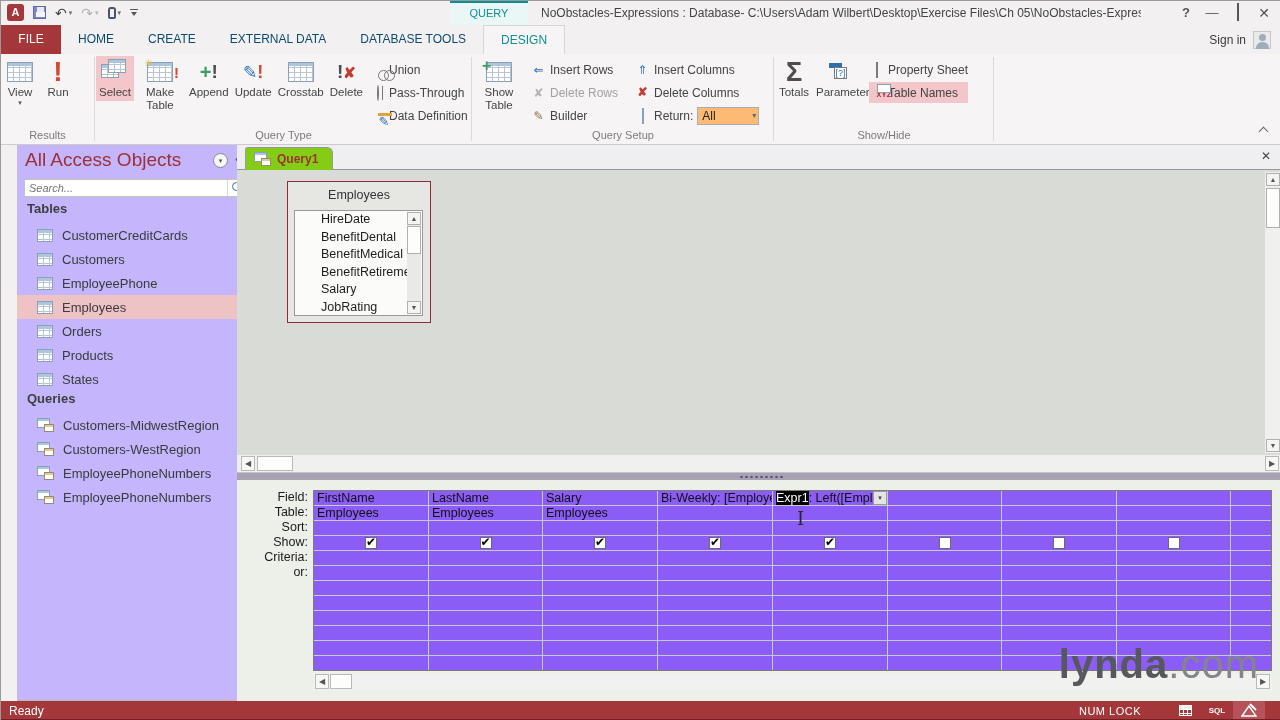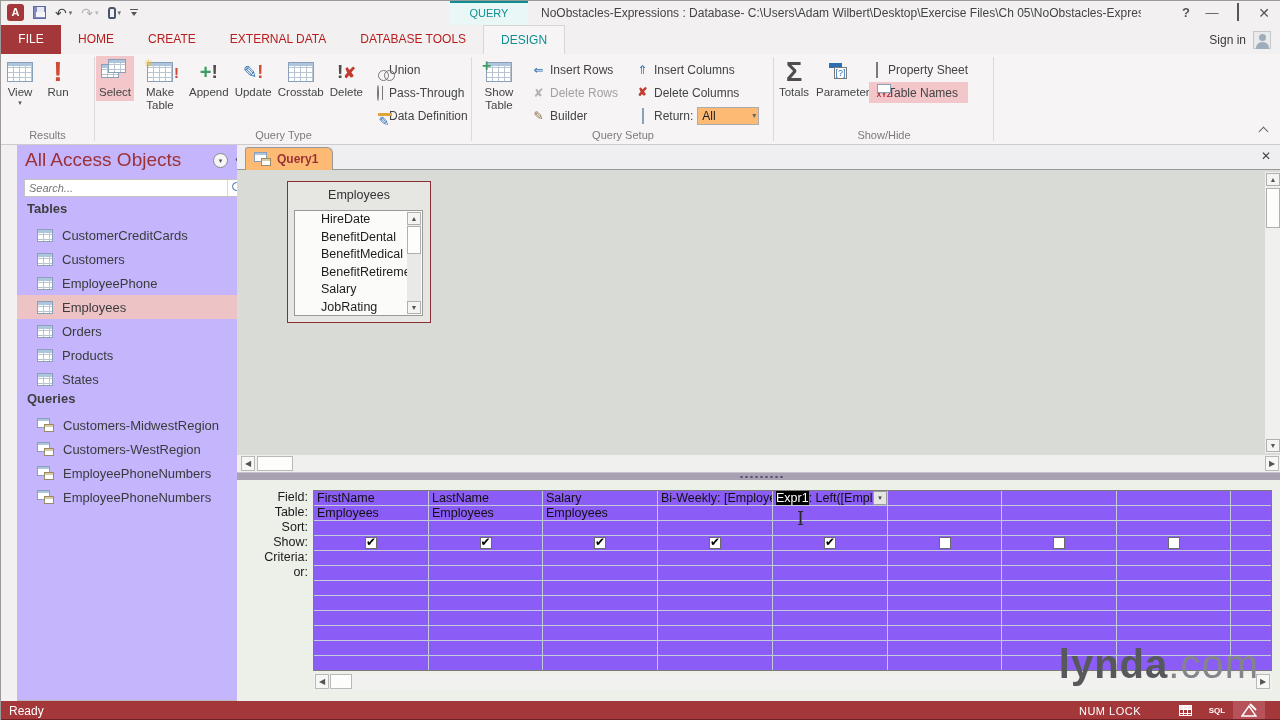--- a/index.html
+++ b/index.html
@@ -25,21 +25,21 @@
   #context-tab { position:absolute; left:449px; top:0; width:78px; height:24px; background:#eaf7f7; border-top:2px solid var(--teal,#0E8F94); color:var(--teal,#0E8F94); font-size:11px; text-align:center; line-height:21px; }
   #win-title { position:absolute; left:540px; top:5px; width:600px; white-space:nowrap; overflow:hidden; font-size:12px; color:#444; }
   .winbtns { position:absolute; right:4px; top:0; height:24px; display:flex; align-items:center; }
   .winbtn { width:26px; height:20px; text-align:center; line-height:20px; color:#565656; font-size:13px; }
   .restore-ic { width:9px; height:8px; border:1px solid #565656; border-top-width:2px; margin:0 auto; }
 
   
   #tabrow { position:absolute; left:0; top:24px; width:1280px; height:29px; background:#f2f0f1; }
   .ftab { position:absolute; left:0; top:0; width:60px; height:29px; background:var(--accent,#A4373A); color:#fff; text-align:center; line-height:29px; font-size:12px; }
   #tabs { position:absolute; left:60px; top:0; height:29px; display:flex; }
-  .rtab { padding:0 17px; line-height:29px; color:#b91c1c; font-size:12px; }
+  .rtab { padding:0 17px; line-height:29px; color:#0c4a6e; font-size:12px; }
   .rtab.active { background:#f6f4f5; border:1px solid #d8d4d5; border-bottom:none; color:var(--teal,#0E8F94); }
   #signin { position:absolute; right:10px; top:0; height:29px; display:flex; align-items:center; gap:7px; }
   .person-ic { width:18px; height:18px; background:#e8eaec; border:1px solid #c4c8cc; position:relative; }
   .person-ic:before { content:""; position:absolute; left:5px; top:2px; width:7px; height:7px; border-radius:50%; background:#9fadbb; }
   .person-ic:after { content:""; position:absolute; left:2px; top:10px; width:13px; height:7px; border-radius:6px 6px 0 0; background:#9fadbb; }
 
   
   #ribbon { position:absolute; left:0; top:53px; width:1280px; height:91px; background:#f6f4f5; border-bottom:1px solid #cfcbcc; }
   .rsep { position:absolute; top:3px; height:84px; width:1px; background:#ddd9da; }
   .rgroup { position:absolute; top:0; height:90px; }
@@ -108,21 +108,21 @@
   .nav-item { height:24px; display:flex; align-items:center; padding-left:20px; gap:9px; font-size:13px; color:#3b3b3b; }
   .nav-item.sel { background:#eec3c6; }
   .tico.nav { width:16px; height:13px; }
   .qico { position:relative; width:17px; height:14px; }
   .qico .a { position:absolute; left:0; top:0; width:13px; height:10px; border:1px solid #8aa0b8; background:linear-gradient(#adc6de 0 2px, #fff 2px); }
   .qico .b { position:absolute; right:0; bottom:0; width:10px; height:8px; border:1px solid #9a8a6a; background:linear-gradient(#d8c9a0 0 2px, #fff 2px); }
 
   
   #doc { position:absolute; left:236px; top:0; width:1044px; height:556px; background:#d9dbd7; }
   #tabstrip { position:absolute; left:0; top:0; width:1044px; height:25px; background:#efeef0; border-bottom:1px solid #989898; }
-  #doctab { position:absolute; left:8px; top:2px; height:23px; padding:0 14px 0 8px; background:#fdba74; border:1px solid #989898; border-bottom:none; border-radius:3px 6px 0 0; display:flex; align-items:center; gap:6px; }
+  #doctab { position:absolute; left:8px; top:2px; height:23px; padding:0 14px 0 8px; background:#84cc16; border:1px solid #989898; border-bottom:none; border-radius:3px 6px 0 0; display:flex; align-items:center; gap:6px; }
   #doctab .lbl { color:#9c3136; font-weight:bold; font-size:12px; }
   #doc-close { position:absolute; right:10px; top:4px; font-size:12px; color:#444; }
 
   
   #toppane { position:absolute; left:0; top:25px; width:1044px; height:285px; background:#d9dbd7; }
   #tablebox { position:absolute; left:50px; top:11px; width:144px; height:142px; background:#e6e7e3; border:1px solid #8b2e34; }
   #tablebox .title { text-align:center; font-size:12.5px; color:#333; padding-top:6px; }
   #fieldwrap { position:absolute; left:6px; top:28px; width:129px; height:106px; background:#fbfbf9; border:1px solid #9a9a9a; overflow:hidden; }
   .fld { height:17.5px; line-height:17.5px; padding-left:26px; font-size:12.5px; color:#1c1c1c; white-space:nowrap; }
   .vsb { position:absolute; right:1px; top:1px; bottom:1px; width:14px; background:#e9e9e7; }

